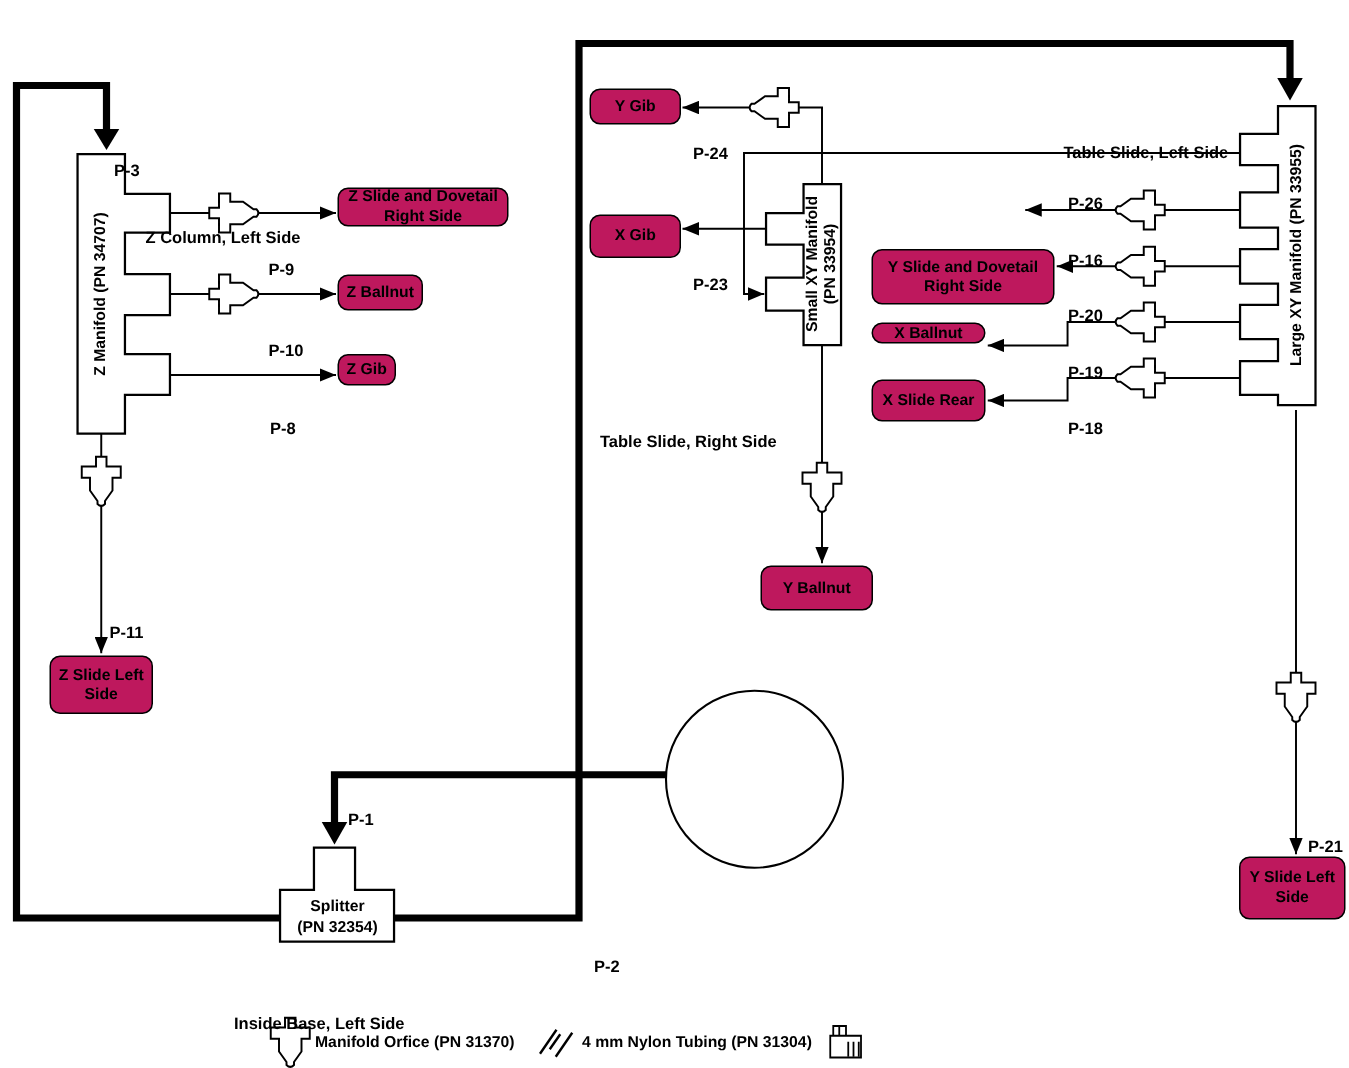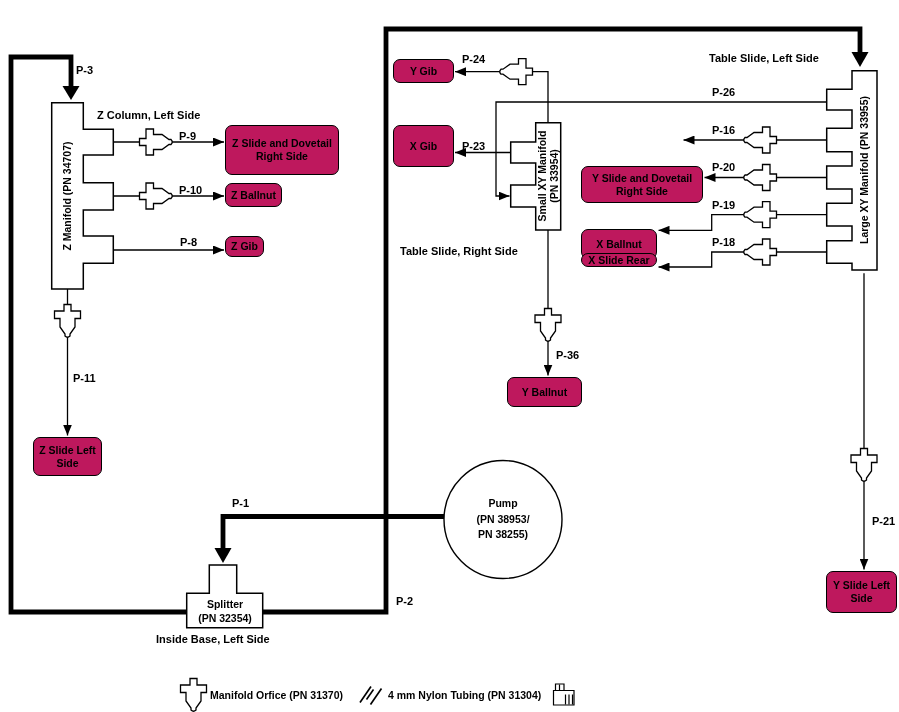--- a/index.html
+++ b/index.html
@@ -1,19 +1,19 @@
 <!DOCTYPE html>
 <html><head>
 <meta charset="utf-8">
 <style>
   html,body{margin:0;padding:0;background:#ffffff;}
   #canvas{position:relative;width:899px;height:712px;background:#ffffff;overflow:hidden;
           font-family:"Liberation Sans",sans-serif;color:#000;}
   #lines{position:absolute;left:0;top:0;width:899px;height:712px;}
-  .lbl{position:absolute;font-size:11px;font-weight:bold;white-space:nowrap;line-height:12px;}
+  .lbl{position:absolute;font-size:11px;font-weight:bold;white-space:nowrap;line-height:12px;margin-top:44px;}
   .box{position:absolute;box-sizing:border-box;border:1.6px solid #000;border-radius:7px;
        background:#be185d;display:flex;flex-direction:column;align-items:center;justify-content:center;
        font-size:10.5px;font-weight:bold;line-height:13px;text-align:center;}
   .box div{white-space:nowrap;}
   .vlabel{position:absolute;font-size:10.5px;font-weight:bold;white-space:nowrap;
           transform:translate(-50%,-50%) rotate(-90deg);transform-origin:center;line-height:11.5px;text-align:center;}
   .pump-text{position:absolute;left:443px;top:496px;width:120px;text-align:center;
              font-size:10.5px;font-weight:bold;line-height:15.5px;}
   .splitter-text{position:absolute;left:187px;top:593px;width:76px;height:35px;display:flex;
                  flex-direction:column;align-items:center;justify-content:center;
@@ -119,63 +119,58 @@
   <div class="lbl" style="left:556px;top:349px">P-36</div>
   <div class="lbl" style="left:872px;top:515px">P-21</div>
 
   <div class="vlabel" style="left:67.5px;top:196px">Z Manifold (PN 34707)</div>
   <div class="vlabel" style="left:548px;top:176px">
     <div>Small XY Manifold</div>
     <div>(PN 33954)</div>
   </div>
   <div class="vlabel" style="left:864.5px;top:170px">Large XY Manifold (PN 33955)</div>
 
-  <div class="box" style="left:225px;top:125px;width:114px;height:50px">
+  <div class="box" style="left:225px;top:125px;width:114px;height:26px">
     <div>Z Slide and Dovetail</div>
     <div>Right Side</div>
   </div>
   <div class="box" style="left:225px;top:183px;width:57px;height:24px">
     <div>Z Ballnut</div>
   </div>
   <div class="box" style="left:225px;top:236px;width:39px;height:21px">
     <div>Z Gib</div>
   </div>
   <div class="box" style="left:33px;top:437px;width:69px;height:39px">
     <div>Z Slide Left</div>
     <div>Side</div>
   </div>
   <div class="box" style="left:393px;top:59px;width:61px;height:24px">
     <div>Y Gib</div>
   </div>
-  <div class="box" style="left:393px;top:125px;width:61px;height:42px">
+  <div class="box" style="left:393px;top:143px;width:61px;height:29px">
     <div>X Gib</div>
   </div>
   <div class="box" style="left:507px;top:377px;width:75px;height:30px">
     <div>Y Ballnut</div>
   </div>
   <div class="box" style="left:581px;top:166px;width:122px;height:37px">
     <div>Y Slide and Dovetail</div>
     <div>Right Side</div>
   </div>
-  <div class="box" style="left:581px;top:229px;width:76px;height:30px">
+  <div class="box" style="left:581px;top:215px;width:76px;height:14px">
     <div>X Ballnut</div>
   </div>
-  <div class="box" style="left:581px;top:253px;width:76px;height:14px">
+  <div class="box" style="left:581px;top:253px;width:76px;height:28px">
     <div>X Slide Rear</div>
   </div>
   <div class="box" style="left:826px;top:571px;width:71px;height:42px">
     <div>Y Slide Left</div>
     <div>Side</div>
   </div>
 
-  <div class="pump-text">
-    <div>Pump</div>
-    <div>(PN 38953/</div>
-    <div>PN 38255)</div>
-  </div>
   <div class="splitter-text">
     <div>Splitter</div>
     <div>(PN 32354)</div>
   </div>
 
   <div class="legend-lbl" style="left:210px">Manifold Orfice (PN 31370)</div>
   <div class="legend-lbl" style="left:388px">4 mm Nylon Tubing (PN 31304)</div>
 
 </div>
 

